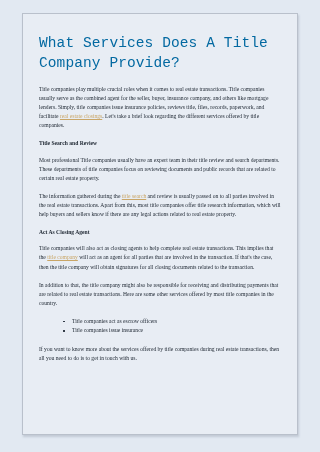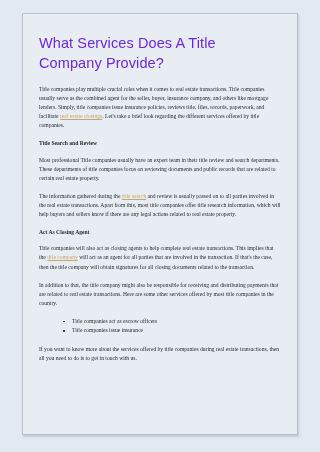--- a/index.html
+++ b/index.html
@@ -25,22 +25,22 @@
     box-sizing: border-box;
     box-shadow: 1px 2px 2px rgba(120,130,145,0.30);
     overflow: hidden;
   }
 
   .doc-body {
     padding: 20px 16px 10px 16px;
   }
 
   .doc-title {
-    color: #6d28d9;
-    font-family: Liberation Sans, sans-serif;
+    color: #0369a1;
+    font-family: Liberation Mono, monospace;
     font-weight: 400;
     font-size: 14.5px;
     line-height: 1.35;
     margin: 0 0 12px 0;
     letter-spacing: 0.1px;
   }
 
   p.para {
     color: #222b36;
     font-size: 5.6px;

